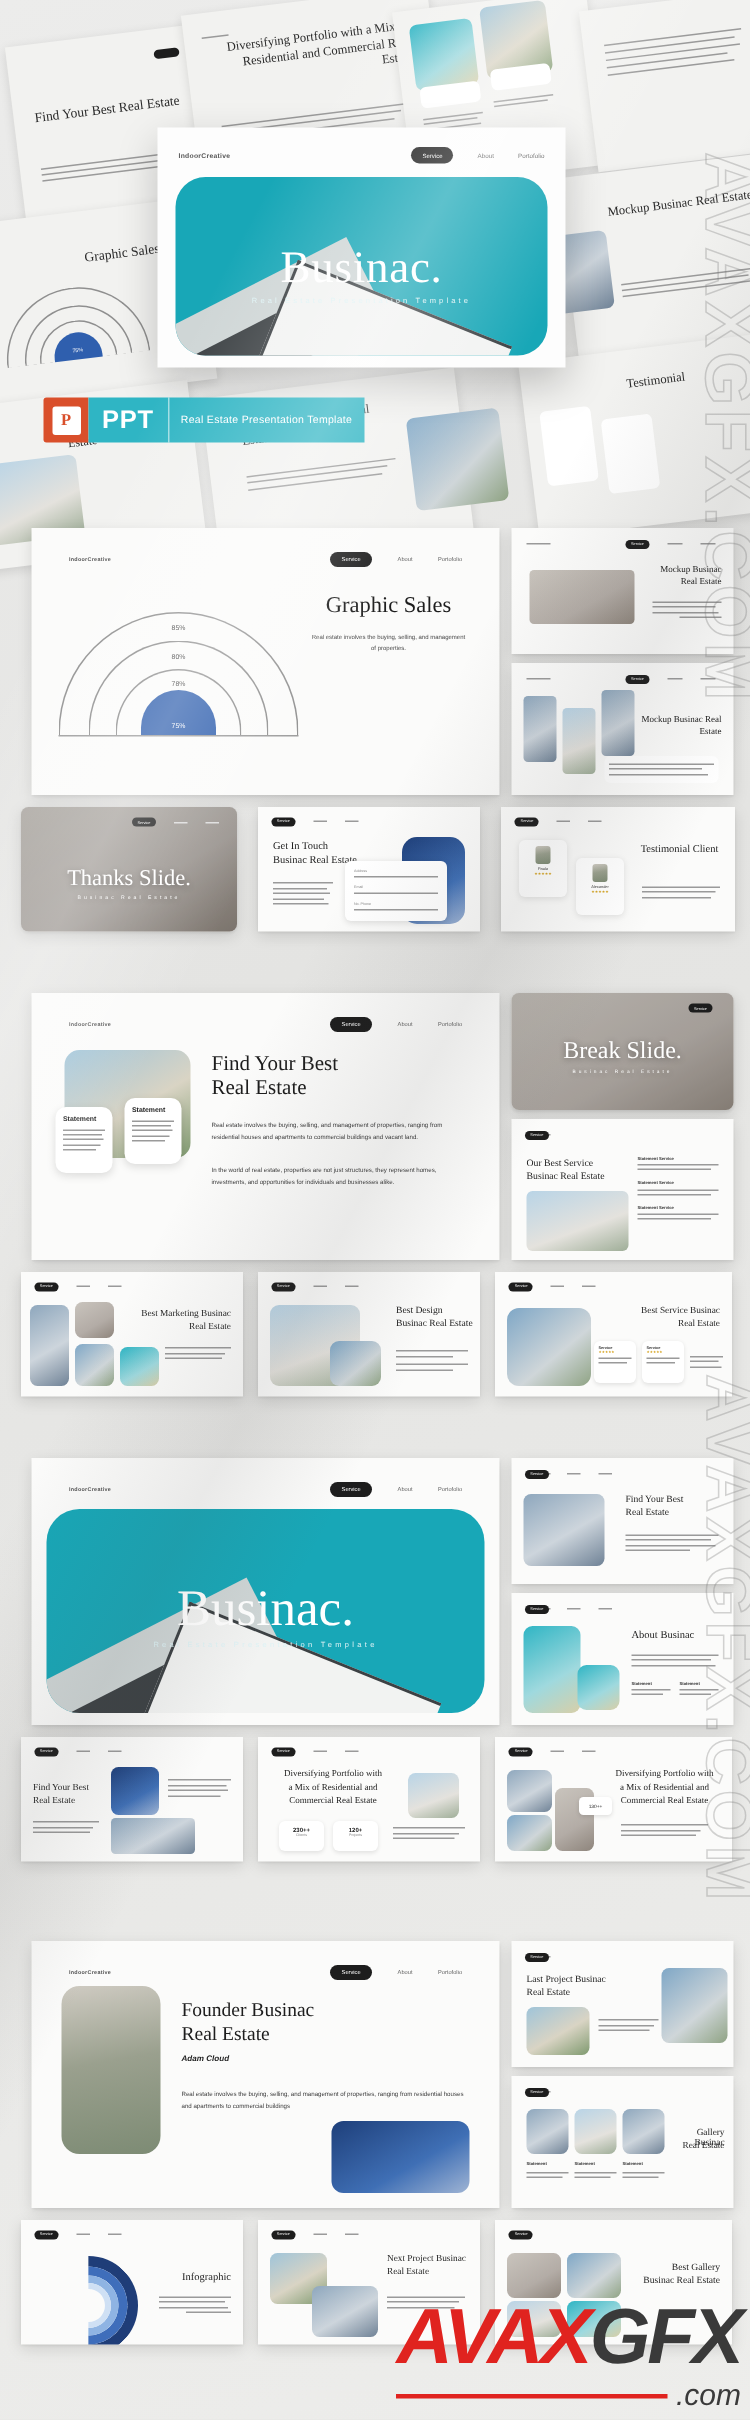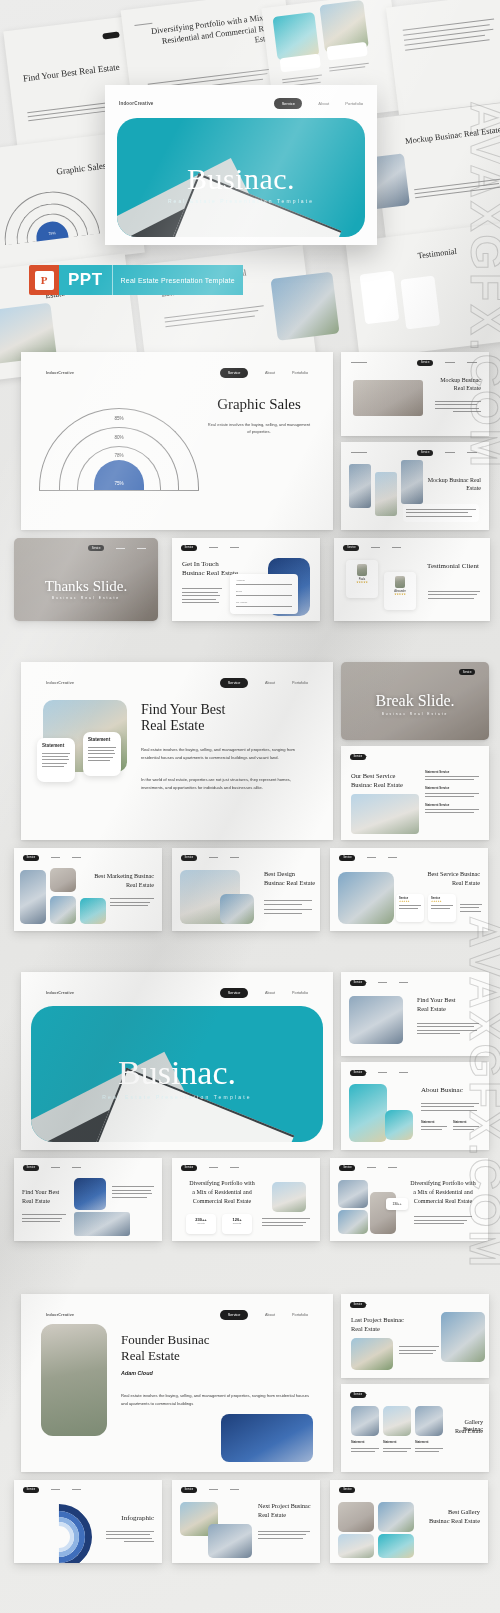--- a/index.html
+++ b/index.html
@@ -876,15 +876,22 @@
     </div>
   </div>
 
   <div class="wm-outline" style="right:-14px;top:470px;font-size:46px;transform:rotate(90deg);transform-origin:right top;">AVAXGFX.COM</div>
 
   <div class="wm-outline" style="right:-10px;top:1270px;font-size:44px;transform:rotate(90deg);transform-origin:right top;">AVAXGFX.COM</div>
 
   <div class="gloss"></div>
 
   <div id="avax">
+    <div class="row1">
+      <span class="avax">AVAX</span><span class="gfx">GFX</span>
+    </div>
+    <div class="row2">
+      <span class="bar"></span>
+      <span class="dotcom">.com</span>
+    </div>
   </div>
 
 </div>
 
 </body></html>

